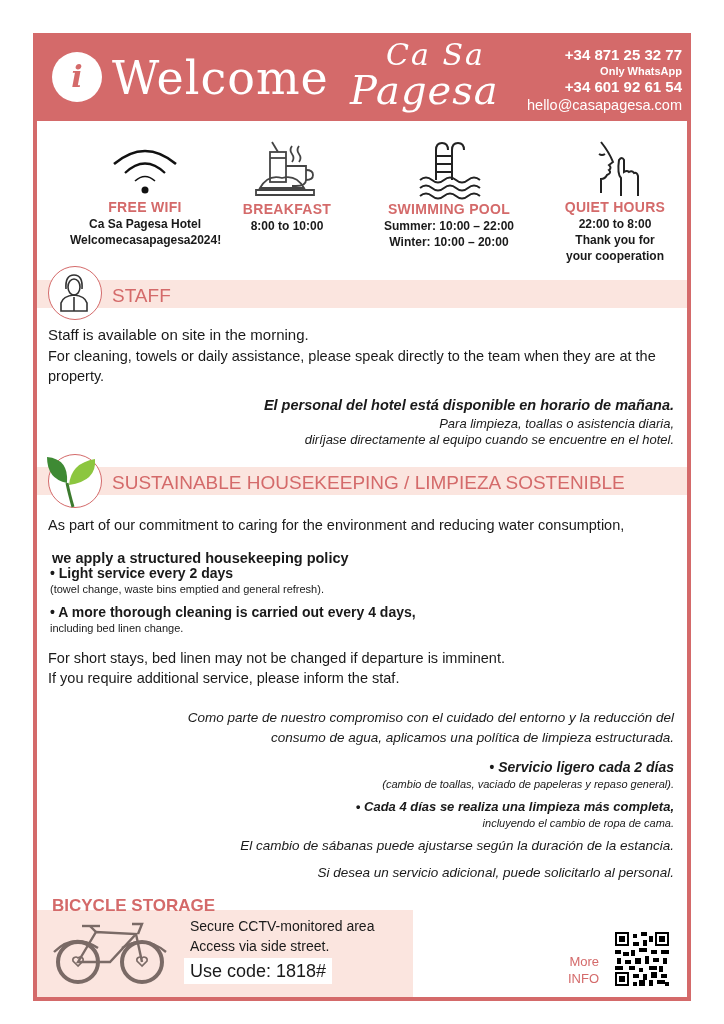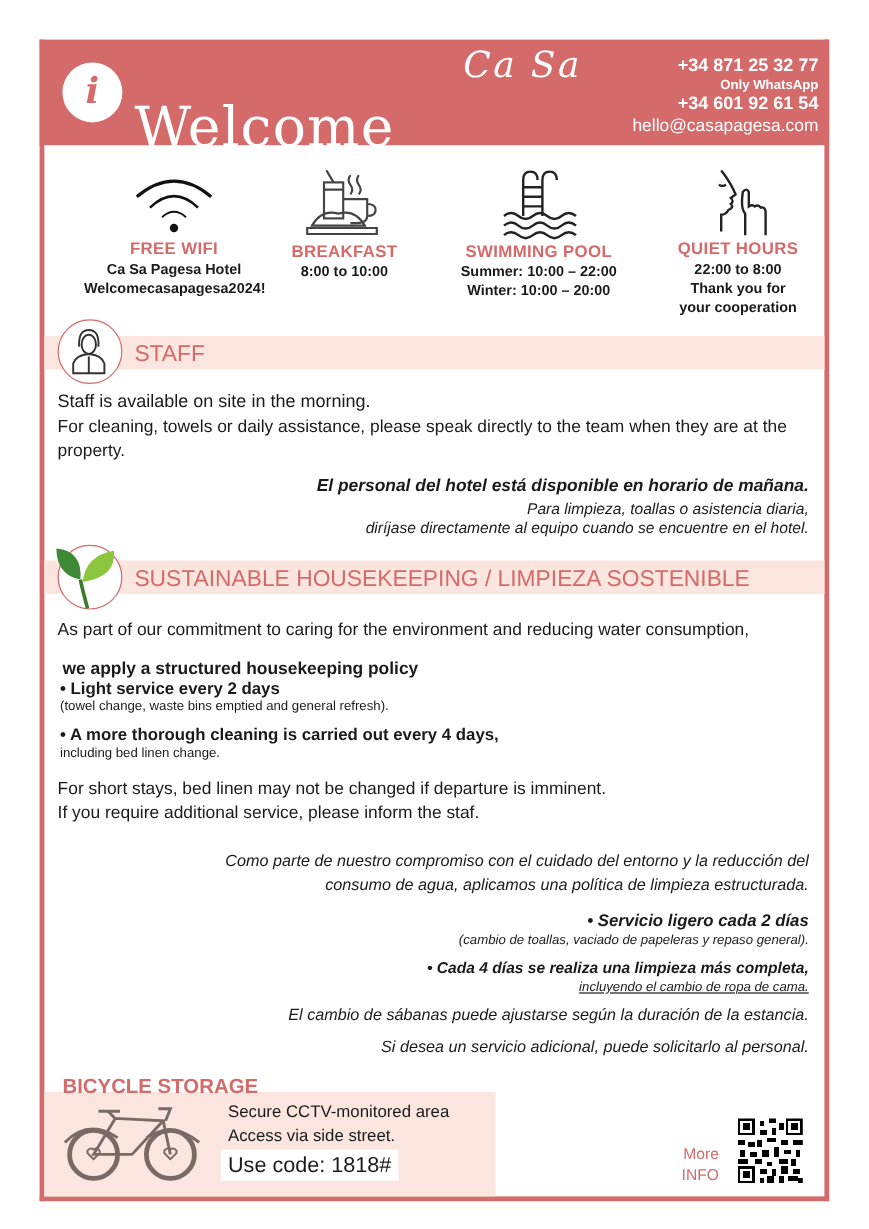--- a/index.html
+++ b/index.html
@@ -1,21 +1,21 @@
 <!DOCTYPE html>
 <html><head>
 <meta charset="utf-8">
 <style>
   html,body{margin:0;padding:0;background:#fff;}
   body{width:724px;height:1024px;position:relative;overflow:hidden;font-family:"Liberation Sans","DejaVu Sans",sans-serif;color:#1a1a1a;}
   .frame{position:absolute;left:33px;top:33px;width:658px;height:968px;border:4px solid #d46a6a;border-top:none;box-sizing:border-box;}
   .header{position:absolute;left:33px;top:33px;width:658px;height:88px;background:#d46a6a;}
   .info-circle{position:absolute;left:52px;top:52px;width:50px;height:50px;border-radius:50%;background:#fff;display:flex;align-items:center;justify-content:center;}
   .info-circle span{font-family:"DejaVu Serif",serif;font-style:italic;font-weight:bold;font-size:30px;color:#d46a6a;line-height:1;}
-  .welcome{position:absolute;left:112px;top:50px;font-family:"DejaVu Serif","Liberation Serif",serif;font-size:46px;color:#fff;font-weight:normal;letter-spacing:1px;line-height:56px;margin-top:28px;}
+  .welcome{position:absolute;left:112px;top:50px;font-family:"DejaVu Serif","Liberation Serif",serif;font-size:46px;color:#fff;font-weight:normal;letter-spacing:1px;line-height:56px;}
   .logo{position:absolute;left:348px;top:40px;width:145px;height:78px;color:#fff;font-family:"DejaVu Serif","Liberation Serif",serif;font-style:italic;}
   .logo .l1{position:absolute;left:38px;top:-2px;font-size:30px;line-height:34px;letter-spacing:2px;}
   .logo .l2{position:absolute;left:2px;top:28px;font-size:40px;line-height:44px;letter-spacing:1px;}
   .contact{position:absolute;right:42px;top:46px;text-align:right;color:#fff;}
   .contact .ph{font-size:15px;font-weight:bold;line-height:18px;}
   .contact .wa{font-size:11px;font-weight:bold;line-height:14px;}
   .contact .mail{font-size:14.5px;line-height:18px;}
   .amen{position:absolute;top:140px;text-align:center;}
   .amen .title{color:#d46a6a;font-size:14px;font-weight:bold;line-height:18px;letter-spacing:0.3px;}
   .amen .txt{font-size:12px;font-weight:bold;line-height:16px;color:#1a1a1a;}
@@ -38,20 +38,21 @@
 
 <div class="frame"></div>
 
 <div class="header"></div>
 <div class="info-circle">
     <span>i</span>
   </div>
 <div class="welcome">Welcome</div>
 <div class="logo">
   <div class="l1">Ca Sa</div>
+  <div class="l2">Pagesa</div>
 </div>
 <div class="contact">
   <div class="ph">+34 871 25 32 77</div>
   <div class="wa">Only WhatsApp</div>
   <div class="ph">+34 601 92 61 54</div>
   <div class="mail">hello@casapagesa.com</div>
 </div>
 
 <div class="amen" style="left:70px;width:150px;">
   <svg width="70" height="58" viewBox="0 0 70 58">
@@ -149,21 +150,21 @@
 <div class="t b" style="left:50px;top:602px;font-size:14px;">• A more thorough cleaning is carried out every 4 days,</div>
 <div class="t small" style="left:50px;top:621px;">including bed linen change.</div>
 <div class="t" style="left:48px;top:648px;">For short stays, bed linen may not be changed if departure is imminent.</div>
 <div class="t" style="left:48px;top:668px;">If you require additional service, please inform the staf.</div>
 
 <div class="t r i" style="top:708px;font-size:13.5px;">Como parte de nuestro compromiso con el cuidado del entorno y la reducción del</div>
 <div class="t r i" style="top:728px;font-size:13.5px;">consumo de agua, aplicamos una política de limpieza estructurada.</div>
 <div class="t r i b" style="top:757px;font-size:14px;">• Servicio ligero cada 2 días</div>
 <div class="t r i small" style="top:777px;">(cambio de toallas, vaciado de papeleras y repaso general).</div>
 <div class="t r i b" style="top:797px;font-size:13px;">• Cada 4 días se realiza una limpieza más completa,</div>
-<div class="t r i small" style="top:816px;text-decoration:underline;">incluyendo el cambio de ropa de cama.</div>
+<div class="t r i small" style="top:816px;">incluyendo el cambio de ropa de cama.</div>
 <div class="t r i" style="top:836px;font-size:13.5px;">El cambio de sábanas puede ajustarse según la duración de la estancia.</div>
 <div class="t r i" style="top:863px;font-size:13.5px;">Si desea un servicio adicional, puede solicitarlo al personal.</div>
 
 <div class="bike-box"></div>
 <div class="bike-title">BICYCLE STORAGE</div>
 <svg style="position:absolute;left:52px;top:918px;" width="116" height="70" viewBox="0 0 116 70">
   <g fill="none" stroke="#7a6a66" stroke-width="4">
     <circle cx="26" cy="44" r="20"></circle>
     <circle cx="90" cy="44" r="20"></circle>
   </g>

